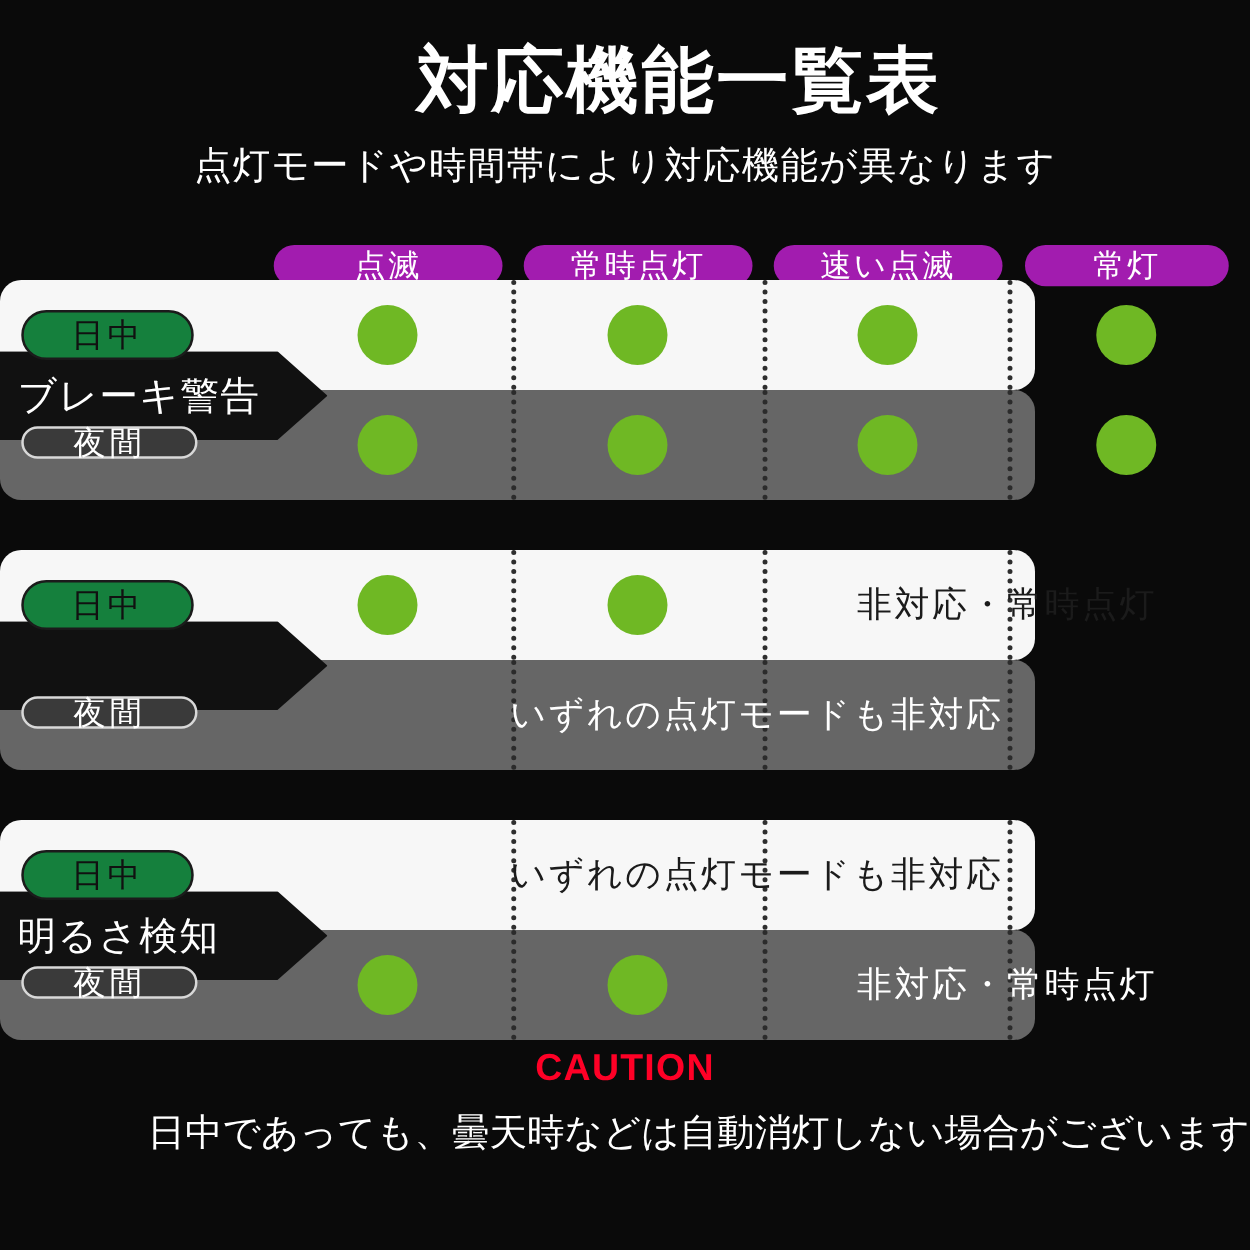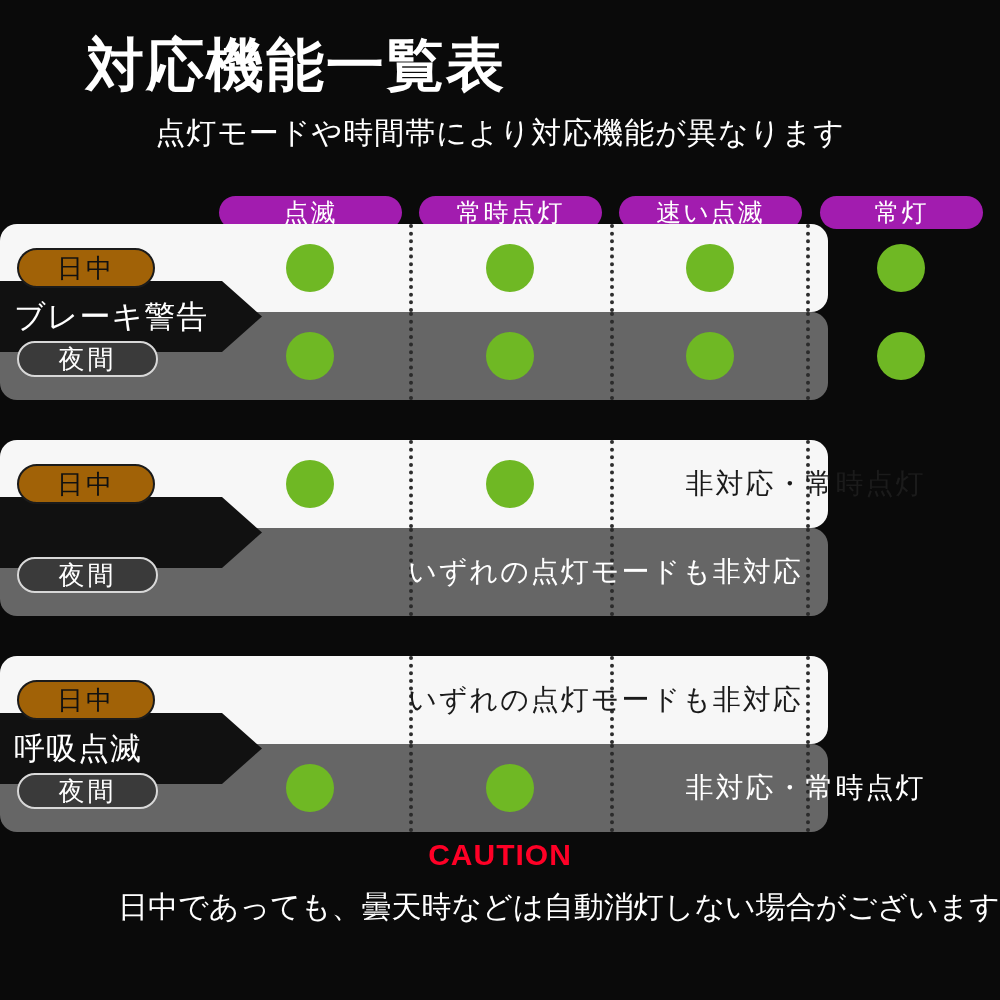--- a/index.html
+++ b/index.html
@@ -14,21 +14,21 @@
 
   
   .hdr{position:absolute;left:0;top:0;width:1000px;height:178px;}
   .q5{
     position:absolute;left:52px;top:40px;
     font-size:62px;font-weight:bold;letter-spacing:-1px;
     color:#f2d94e;line-height:1;
   }
   .title{
     position:absolute;left:0;top:36px;width:1000px;
-    text-align:left;color:#ffffff;
+    text-align:center;color:#ffffff;
     font-size:58px;font-weight:bold;line-height:1;
     letter-spacing:2px;
     padding-left:86px;box-sizing:border-box;
   }
   .subtitle{
     position:absolute;left:0;top:118px;width:1000px;
     text-align:center;color:#ffffff;
     font-size:30px;line-height:1;letter-spacing:1px;
   }
 
@@ -74,27 +74,27 @@
     background:#111111;
     clip-path:polygon(0 0, 222px 0, 262px 50%, 222px 100%, 0 100%);
   }
   .arrowlabel{
     position:absolute;left:14px;top:57px;height:71px;width:210px;
     display:flex;align-items:center;
     color:#ffffff;font-size:31px;letter-spacing:1px;white-space:nowrap;
   }
   .pill-day{
     position:absolute;left:17px;top:24px;width:138px;height:40px;
-    background:#a16207;border:2px solid #1b1b1b;border-radius:22px;
+    background:#15803d;border:2px solid #1b1b1b;border-radius:22px;
     box-sizing:border-box;
     display:flex;align-items:center;justify-content:center;
     color:#111111;font-size:26px;letter-spacing:3px;
   }
   .pill-night{
-    position:absolute;left:17px;top:117px;width:141px;height:36px;
+    position:absolute;left:17px;top:117px;width:141px;height:26px;
     background:#3a3a3a;border:2px solid #d8d8d8;border-radius:21px;
     box-sizing:border-box;
     display:flex;align-items:center;justify-content:center;
     color:#ffffff;font-size:26px;letter-spacing:3px;
   }
 
   
   .caution{position:absolute;left:0;width:1000px;top:840px;}
   .caution-title{
     width:1000px;text-align:center;color:#ff0026;
@@ -180,21 +180,21 @@
         <div class="rowband night" style="top: 88px;">
           <div class="vdot" style="left: 409px;"></div>
           <div class="vdot" style="left: 610px;"></div>
           <div class="vdot" style="left: 806px;"></div>
           <div class="dot" style="left: 310px; top: 44px;"></div>
           <div class="dot" style="left: 510px; top: 44px;"></div>
           <div class="spantext on-night" style="left: 0px; width: 1000px; text-align: center; transform: translateY(-50%) translateX(305.5px);">非対応・常時点灯</div>
         </div>
         <div class="labelblock">
           <div class="arrowband"></div>
-          <div class="arrowlabel">呼吸点滅</div>
+          <div class="arrowlabel">明るさ検知</div>
           <div class="pill-day">日中</div>
           <div class="pill-night">夜間</div>
         </div>
       </div>
     </div>
 
   <div class="caution">
     <div class="caution-title">CAUTION</div>
     <div class="caution-text">日中であっても、曇天時などは自動消灯しない場合がございます</div>
   </div>

